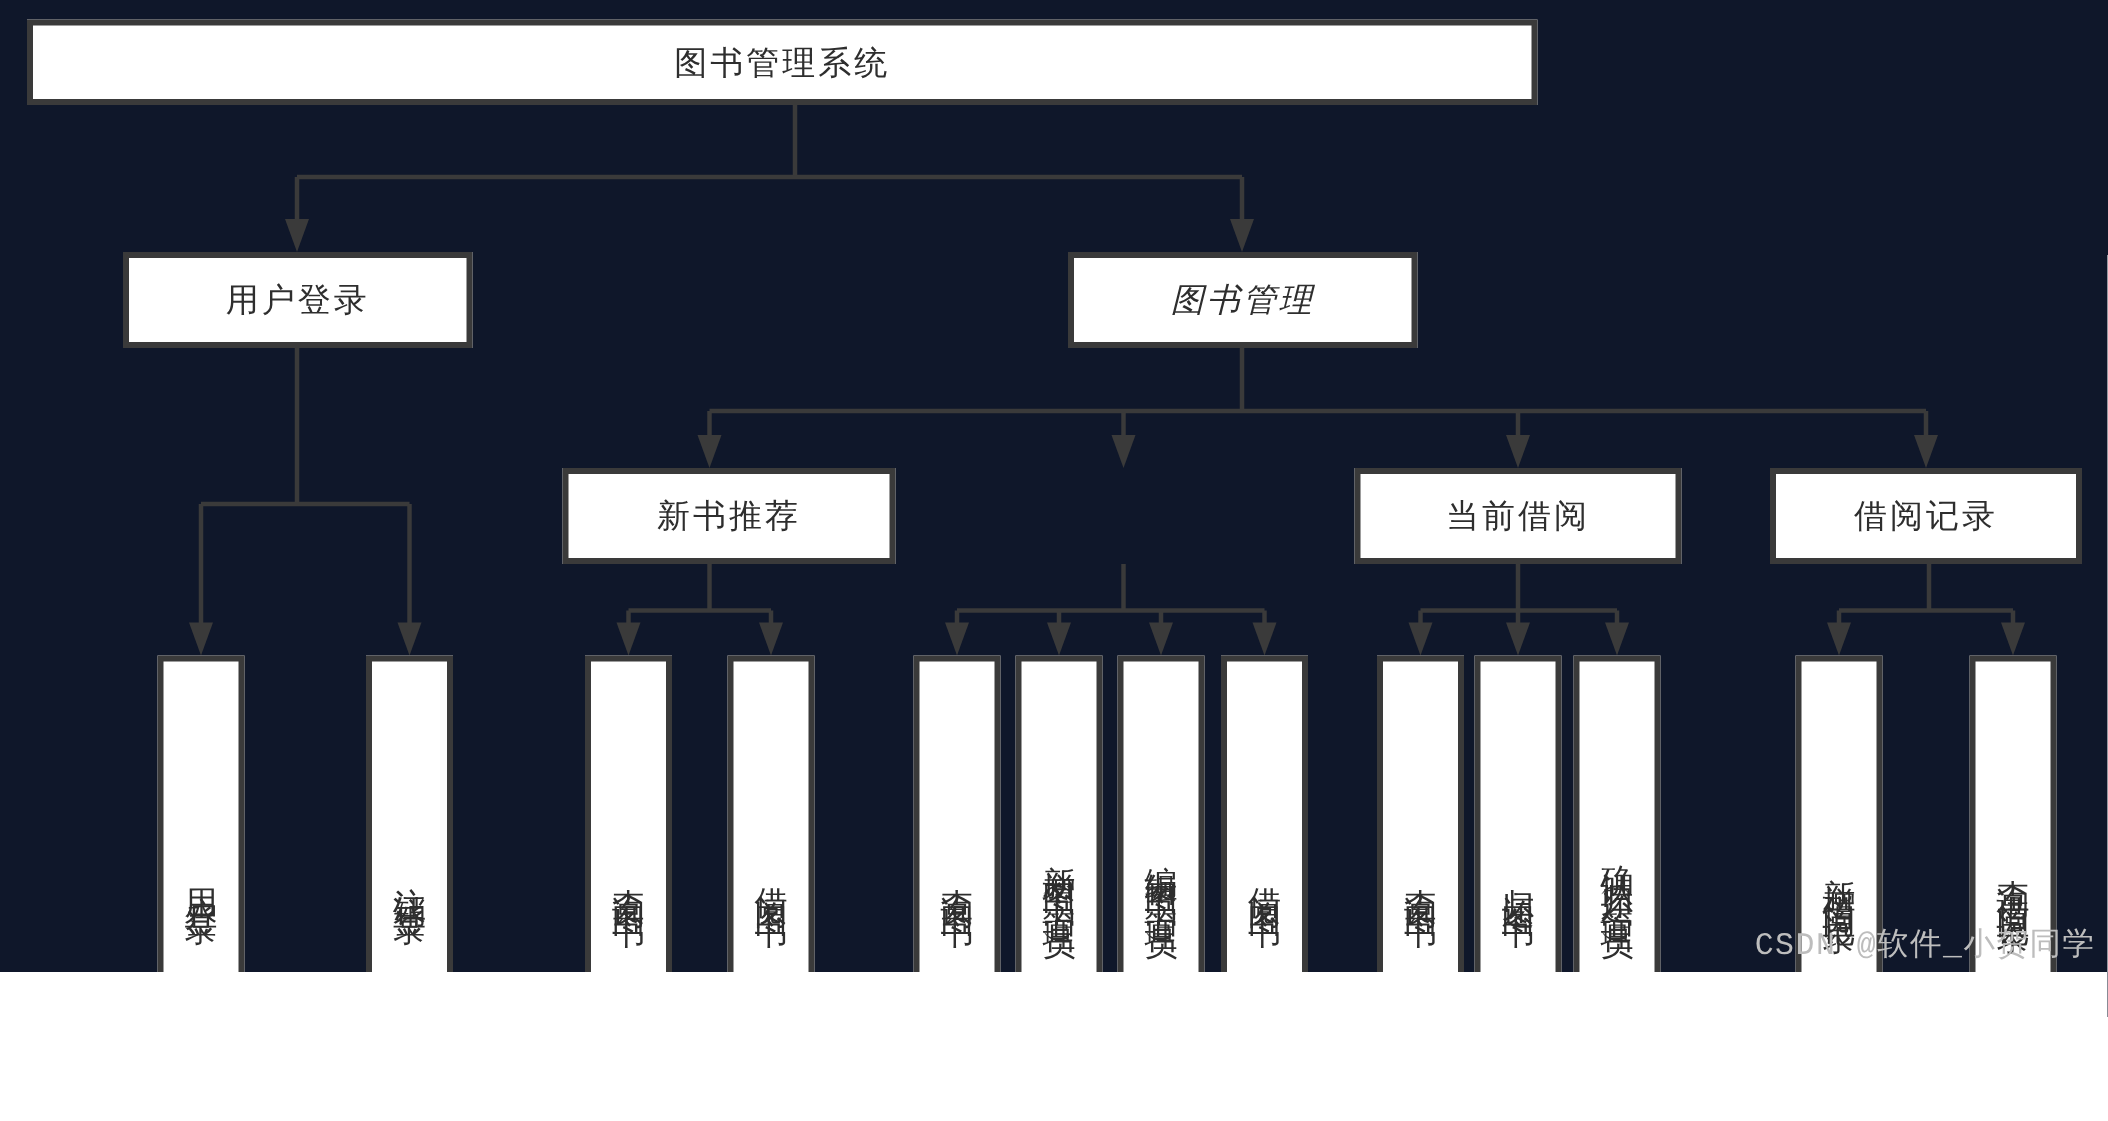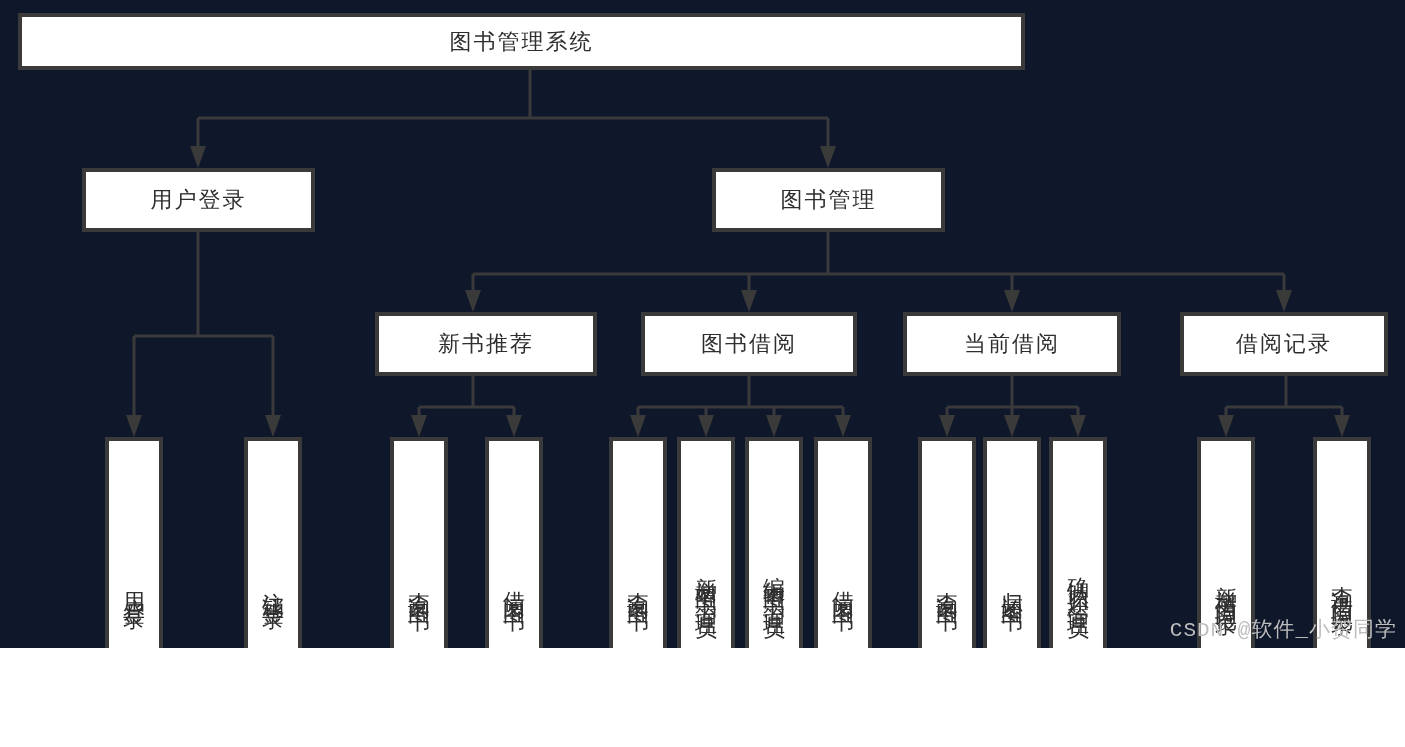--- a/index.html
+++ b/index.html
@@ -102,24 +102,23 @@
       <polygon points="1004,415 1020,415 1012,437"></polygon>
       <polygon points="1070,415 1086,415 1078,437"></polygon>
       <polygon points="1218,415 1234,415 1226,437"></polygon>
       <polygon points="1334,415 1350,415 1342,437"></polygon>
     </g>
   </svg>
 
   <div class="hbox" style="left:18px; top:13px; width:1007px; height:57px;">图书管理系统</div>
 
   <div class="hbox" style="left:82px; top:168px; width:233px; height:64px;">用户登录</div>
-  <div class="hbox" style="left:712px; top:168px; width:233px; height:64px;">图书管理</div>
+  <div class="hbox" style="left:712px; top:168px; width:233px; height:64px;font-style:italic;">图书管理</div>
 
   <div class="hbox" style="left:375px; top:312px; width:222px; height:64px;">新书推荐</div>
-  <div class="hbox" style="left:641px; top:312px; width:216px; height:64px;">图书借阅</div>
   <div class="hbox" style="left:903px; top:312px; width:218px; height:64px;">当前借阅</div>
   <div class="hbox" style="left:1180px; top:312px; width:208px; height:64px;">借阅记录</div>
 
   <div class="vbox" style="left:105px;">用户登录</div>
   <div class="vbox" style="left:244px;">注销登录</div>
 
   <div class="vbox" style="left:390px;">查询图书</div>
   <div class="vbox" style="left:485px;">借阅图书</div>
 
   <div class="vbox" style="left:609px;">查询图书</div>

